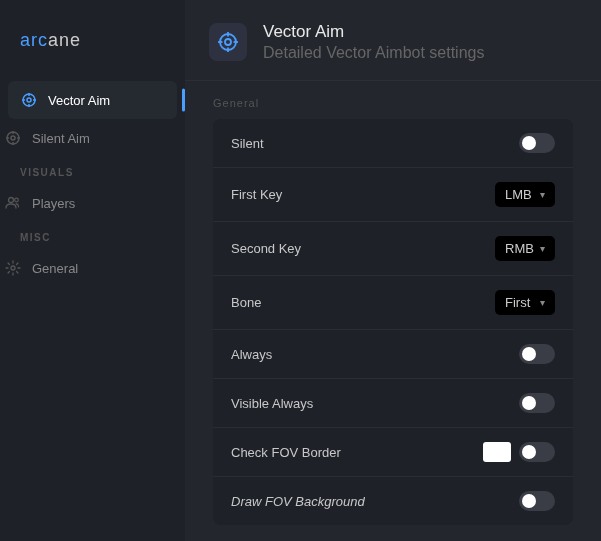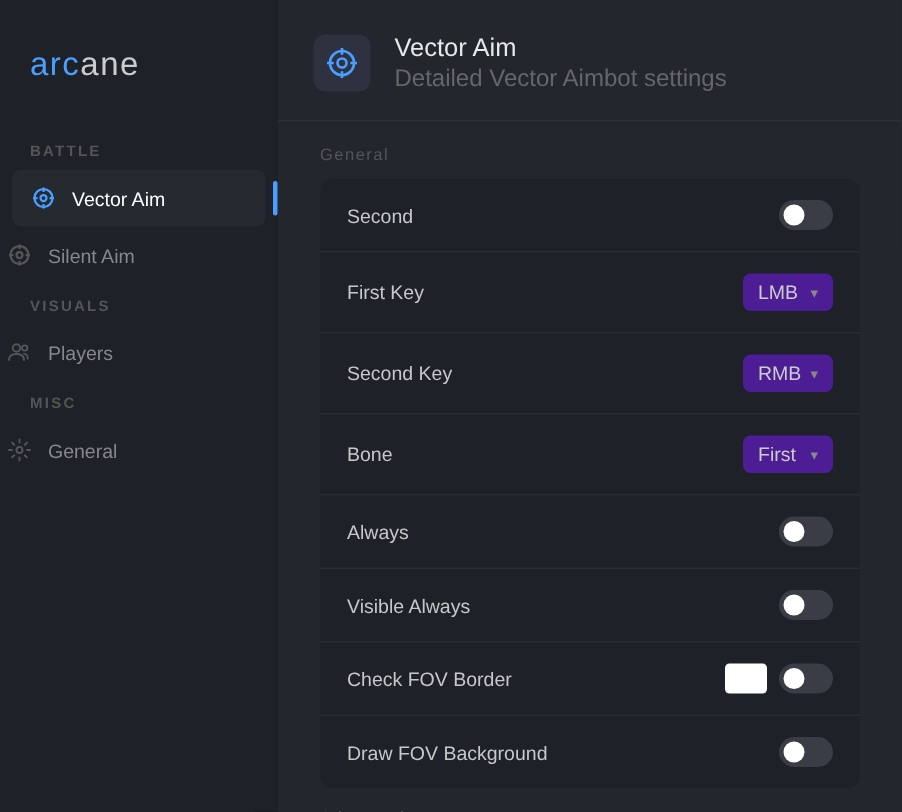--- a/index.html
+++ b/index.html
@@ -18,21 +18,21 @@
       height: 541px;
       background: #1e2128;
       display: flex;
       flex-direction: column;
       padding: 20px 0;
       flex-shrink: 0;
     }
 
     .logo {
       padding: 10px 20px 30px 20px;
-      font-size: 22px;
+      font-size: 18px;
       font-weight: 300;
       color: #ccc;
       letter-spacing: 1px;
     }
     .logo span {
       color: #4a9eff;
     }
 
     .section-label {
       font-size: 10px;
@@ -147,20 +147,21 @@
     .setting-row {
       display: flex;
       align-items: center;
       justify-content: space-between;
       padding: 14px 18px;
       border-bottom: 1px solid #2a2d34;
     }
 
     .setting-row:last-child {
       border-bottom: none;
+      font-style: italic;
     }
 
     .setting-label {
       font-size: 13px;
       color: #c8c8c8;
     }
 
     .setting-control {
       display: flex;
       align-items: center;
@@ -187,21 +188,21 @@
       top: 3px;
       left: 3px;
       transition: left 0.2s;
     }
 
     
     .dropdown {
       display: flex;
       align-items: center;
       gap: 6px;
-      background: #4c1d95;
+      background: #000000;
       padding: 5px 10px;
       border-radius: 5px;
       cursor: pointer;
       font-size: 13px;
       color: #ccc;
       min-width: 60px;
       justify-content: space-between;
     }
 
     .chevron {
@@ -250,21 +251,20 @@
 </head>
 <body>
 
 <div class="bg-texture"></div>
 
 <aside class="sidebar">
   <div class="logo">
     <span>arc</span><span style="color:#ccc">ane</span>
   </div>
 
-  <div class="section-label">BATTLE</div>
 
   <div class="sidebar-item active">
     <div class="sidebar-icon">
       <svg width="16" height="16" viewBox="0 0 16 16" fill="none">
         <circle cx="8" cy="8" r="6" stroke="#4a9eff" stroke-width="1.5"></circle>
         <circle cx="8" cy="8" r="2" stroke="#4a9eff" stroke-width="1.5"></circle>
         <line x1="8" y1="1" x2="8" y2="4" stroke="#4a9eff" stroke-width="1.5"></line>
         <line x1="8" y1="12" x2="8" y2="15" stroke="#4a9eff" stroke-width="1.5"></line>
         <line x1="1" y1="8" x2="4" y2="8" stroke="#4a9eff" stroke-width="1.5"></line>
         <line x1="12" y1="8" x2="15" y2="8" stroke="#4a9eff" stroke-width="1.5"></line>
@@ -332,21 +332,21 @@
       <p>Detailed Vector Aimbot settings</p>
     </div>
   </div>
 
   <div class="content">
     <div class="section-title">General</div>
 
     <div class="settings-group">
 
       <div class="setting-row">
-        <span class="setting-label">Second</span>
+        <span class="setting-label">Silent</span>
         <div class="setting-control">
           <div class="toggle"></div>
         </div>
       </div>
 
       <div class="setting-row">
         <span class="setting-label">First Key</span>
         <div class="setting-control">
           <div class="dropdown">
             <span>LMB</span>

